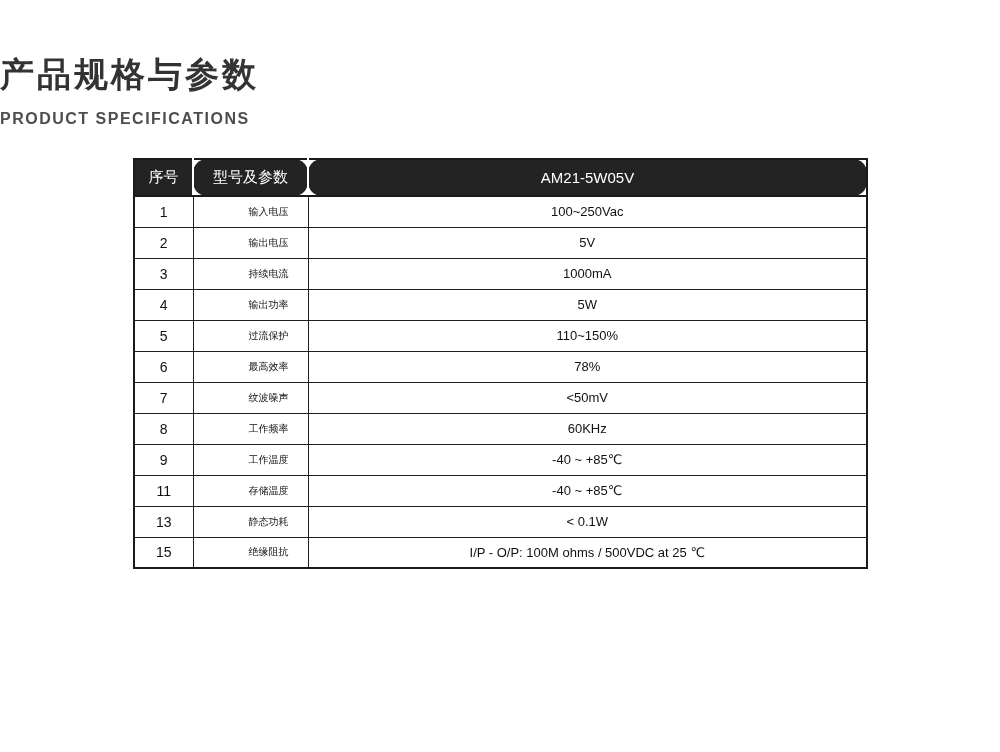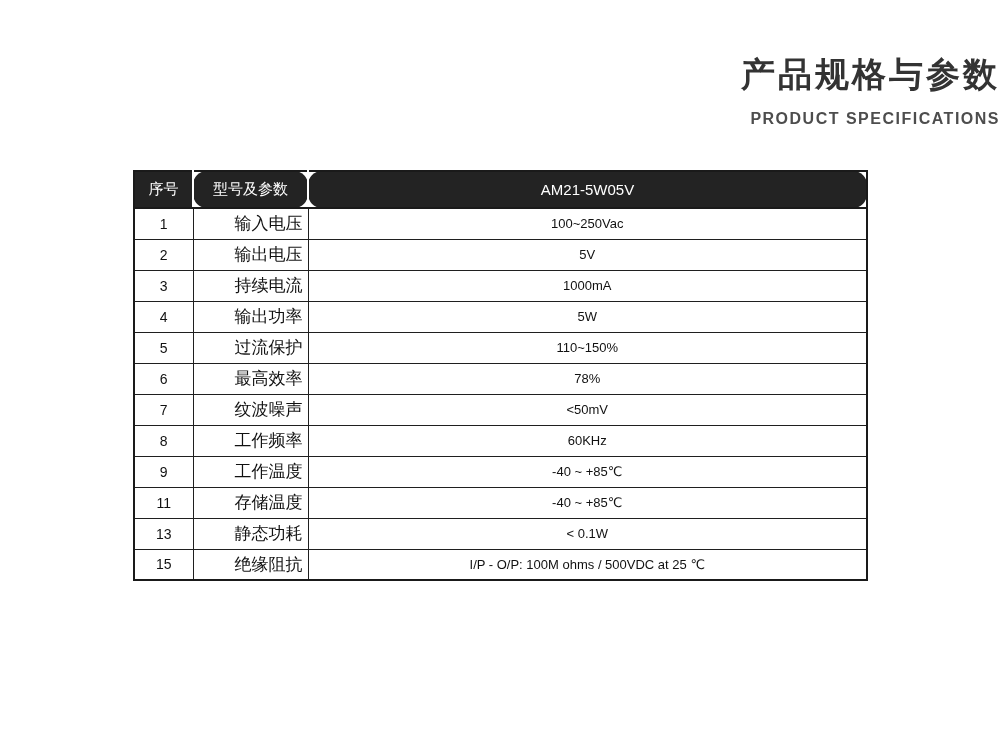--- a/index.html
+++ b/index.html
@@ -4,36 +4,36 @@
 <style>
   * { margin: 0; padding: 0; box-sizing: border-box; }
   html, body {
     width: 1000px; height: 752px;
     background: #ffffff;
     font-family: "Liberation Sans", "DejaVu Sans", sans-serif;
     color: #1a1a1a;
   }
   .page { position: relative; width: 1000px; height: 752px; overflow: hidden; }
 
-  .title-block { position: absolute; top: 52px; left: 0; width: 1000px; text-align: right; }
+  .title-block { position: absolute; top: 52px; left: 0; width: 1000px; text-align: left; }
   .main-title {
     font-size: 34px;
     font-weight: 600;
     color: #333333;
     letter-spacing: 3px;
   }
   .sub-title {
     margin-top: 12px;
     font-size: 16px;
     font-weight: 700;
     color: #4d4d4d;
     letter-spacing: 1.5px;
   }
 
-  .spec-table-wrap { position: absolute; left: 133px; top: 170px; width: 733px; }
+  .spec-table-wrap { position: absolute; left: 133px; top: 158px; width: 733px; }
   table.spec-table {
     width: 733px;
     border-collapse: collapse;
     table-layout: fixed;
     border: 2px solid #1a1a1a;
   }
   col.c-no    { width: 59px; }
   col.c-label { width: 115px; }
   col.c-value { width: 559px; }
 
@@ -52,21 +52,21 @@
   tbody td {
     background: #ffffff;
     border: 1px solid #1f1f1f;
     height: 31px;
     text-align: center;
     vertical-align: middle;
     font-size: 13px;
     color: #111111;
   }
   tbody td.cell-no { font-size: 14px; }
-  tbody td.cell-label { font-size: 17px; padding-left: 36px; }
+  tbody td.cell-label { font-size: 10px; padding-left: 36px; }
 </style>
 </head>
 <body>
 
 <div class="page">
 
   <div class="title-block">
     <div class="main-title">产品规格与参数</div>
     <div class="sub-title">PRODUCT SPECIFICATIONS</div>
   </div>

